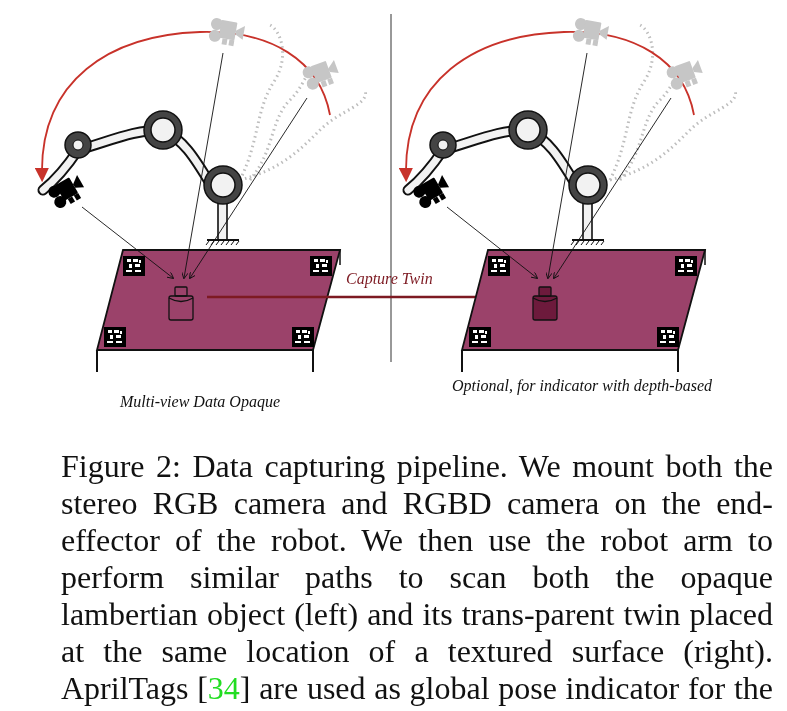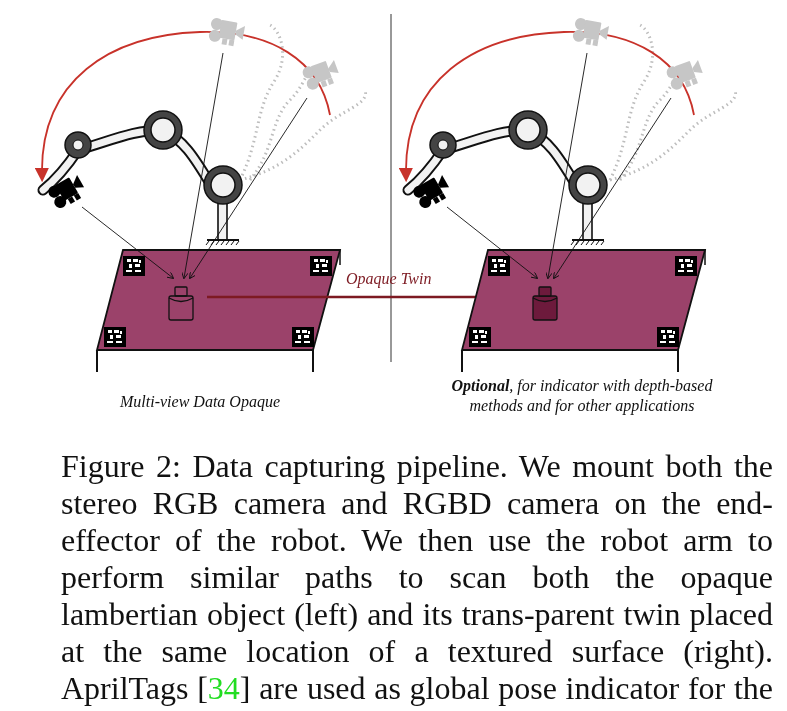--- a/index.html
+++ b/index.html
@@ -1,21 +1,21 @@
 <!DOCTYPE html>
 <html><head>
 <meta charset="utf-8">
 <style>
   html, body { margin: 0; padding: 0; background: #ffffff; }
   body { width: 787px; height: 711px; position: relative; overflow: hidden; font-family: "Liberation Serif", serif; }
   #figure { position: absolute; left: 0; top: 0; width: 787px; height: 430px; }
   .panel-caption { position: absolute; font-family: "Liberation Serif", serif; font-style: italic; font-size: 16px; color: #111; text-align: center; line-height: 20px; }
   #cap-left { left: 60px; top: 392px; width: 280px; }
   #cap-right { left: 392px; top: 376px; width: 380px; }
-  #cap-right b { font-weight: bold; }
+  #cap-right b { font-weight: normal; }
   #twin-label { position: absolute; left: 346px; top: 270px; font-style: italic; font-size: 16px; color: #7d1a22; font-family: "Liberation Serif", serif; }
   #caption { position: absolute; left: 37px; top: 448px; width: 712px; font-family: "Liberation Serif", serif; font-size: 32px; line-height: 37px; color: #111; text-align: justify; margin-left: 24px; }
   #caption .ref { color: #22dd22; }
 </style>
 </head>
 <body>
 
 <svg id="figure" viewBox="0 0 787 430" xmlns="http://www.w3.org/2000/svg">
   <defs>
     <marker id="redHead" markerWidth="8" markerHeight="8" refX="4" refY="4" orient="auto">
@@ -144,22 +144,21 @@
     <use href="#robotArm" transform="translate(578,240)"></use>
     <use href="#camera" transform="translate(427,193) rotate(-30)" fill="#000"></use>
     <g stroke="#111" stroke-width="0.9" fill="none">
       <line x1="447" y1="207" x2="537" y2="278" marker-end="url(#blkHead)"></line>
       <line x1="587" y1="53" x2="548" y2="278" marker-end="url(#blkHead)"></line>
       <line x1="671" y1="98" x2="554" y2="278" marker-end="url(#blkHead)"></line>
     </g>
   </g>
 </svg>
 
-<div id="twin-label">Opaque Twin</div>
+<div id="twin-label">Capture Twin</div>
 
 <div id="cap-left" class="panel-caption">Multi-view Data Opaque</div>
 
 <div id="cap-right" class="panel-caption">
   <b>Optional</b><span>, for indicator with depth-based</span><br>
-  <span>methods and for other applications</span>
 </div>
 
 <div id="caption"><span>Figure 2:</span><span> Data capturing pipeline. We mount both the stereo RGB camera and RGBD camera on the end-effector of the robot. We then use the robot arm to perform similar paths to scan both the opaque lambertian object (left) and its trans-parent twin placed at the same location of a textured surface (right). AprilTags [</span><span class="ref">34</span><span>] are used as global pose indicator for the cameras.</span></div>
 
 </body></html>

